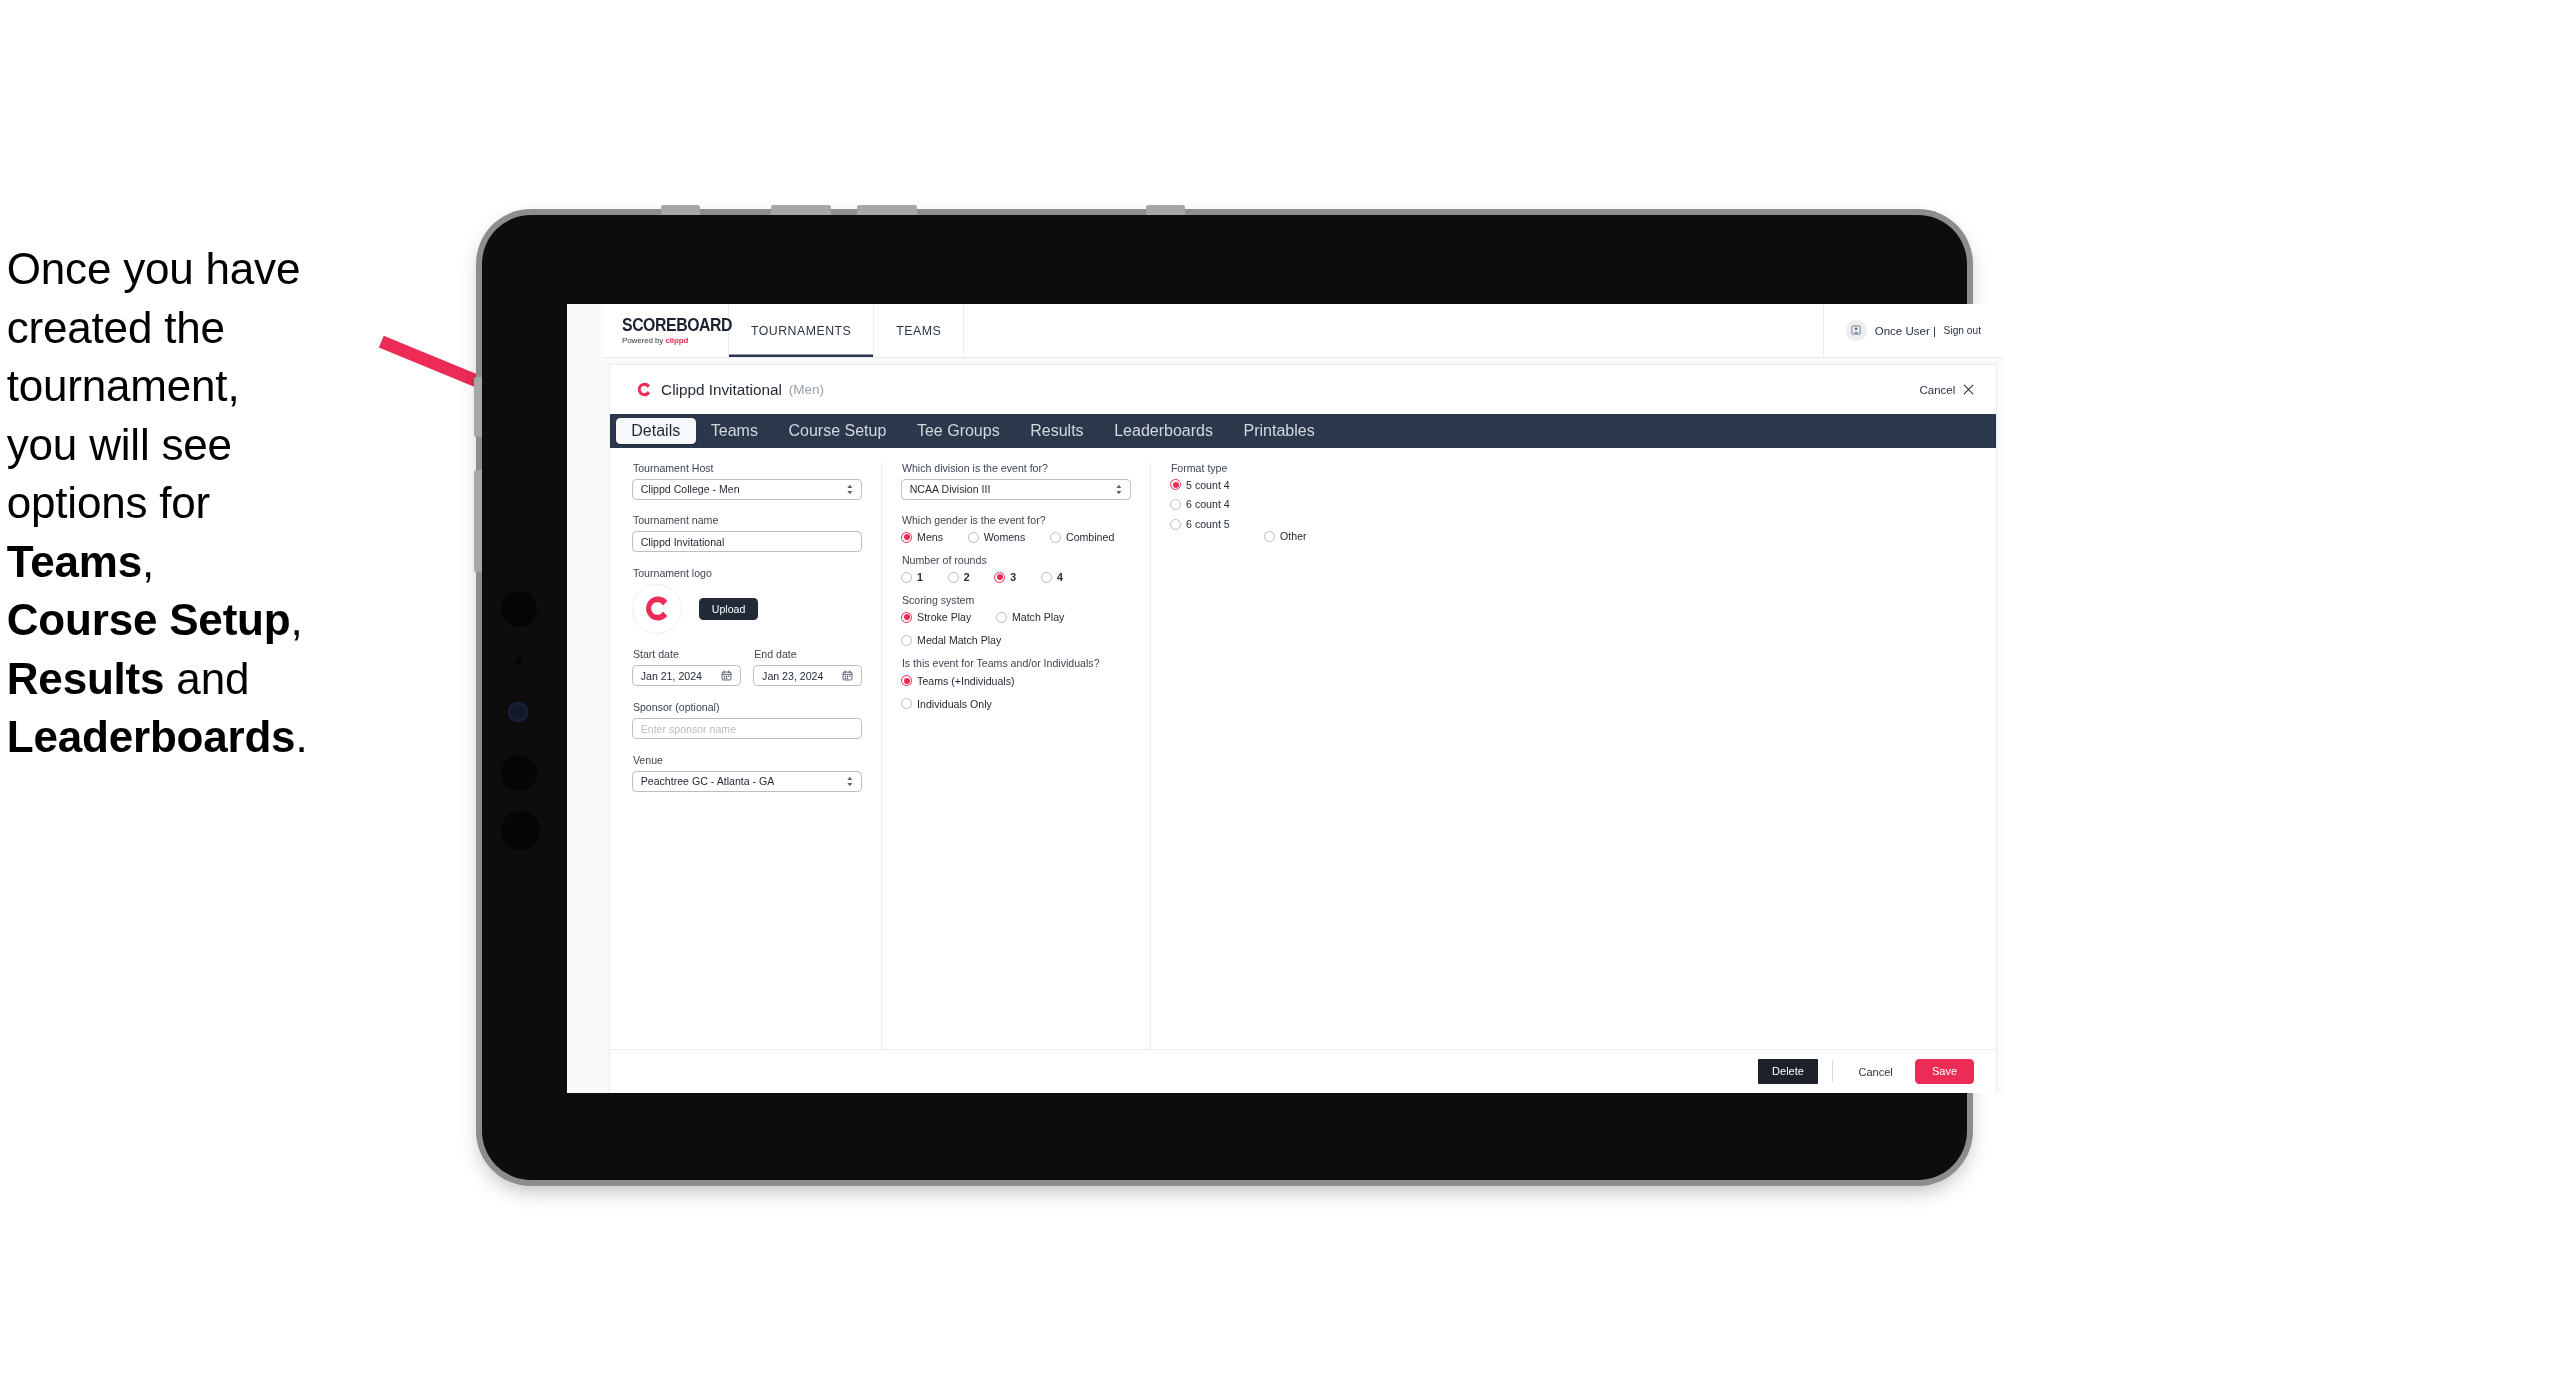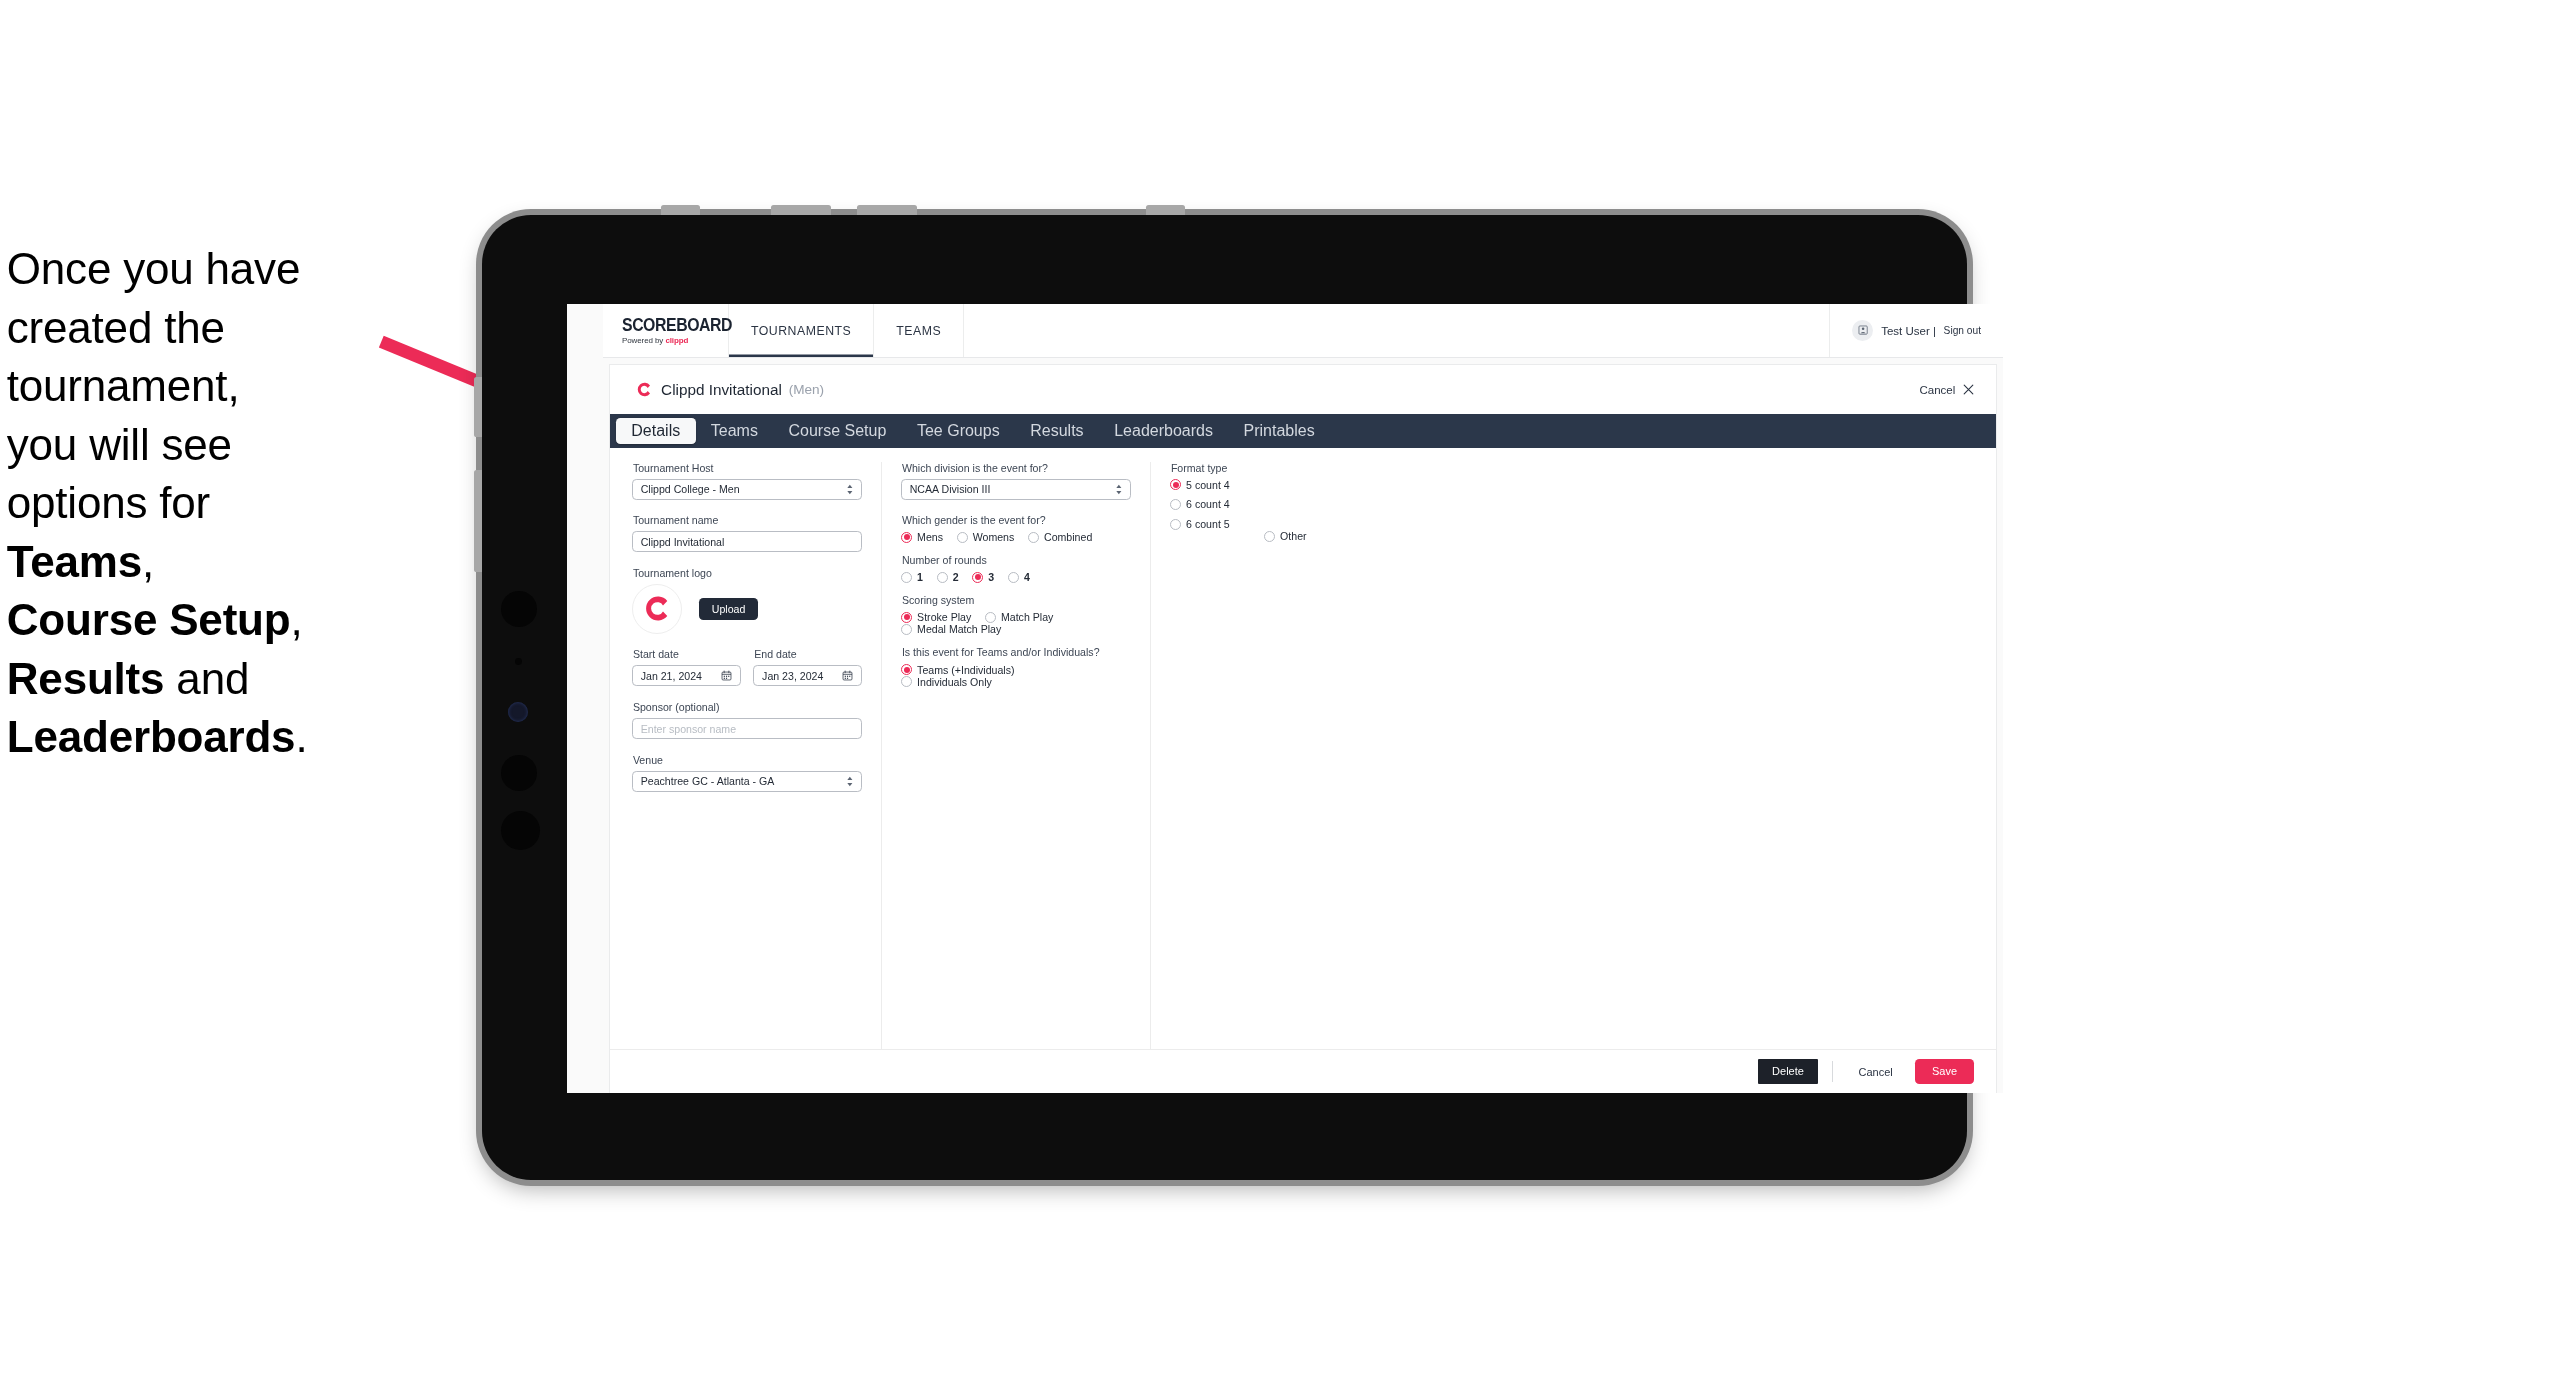--- a/index.html
+++ b/index.html
@@ -112,21 +112,21 @@
   }
   .uploadbtn{
     background:#222a38;color:#fff;font-size:10.6px;border-radius:4.3px;
     padding:6px 12.8px;cursor:pointer;line-height:1;
   }
 
   .daterow{display:flex;gap:12.8px;}
   .daterow .dcell{width:117px;}
 
   
-  .radiorow{display:flex;align-items:flex-end;flex-wrap:wrap;gap:0;}
+  .radiorow{display:flex;align-items:flex-end;flex-wrap:wrap;gap:11px;}
   .radio{display:flex;align-items:center;cursor:pointer;margin-right:13.6px;}
   .radio .dot{
     width:11px;height:11px;border-radius:50%;border:1.2px solid #b8bcc3;background:#fff;
     box-sizing:border-box;display:flex;align-items:center;justify-content:center;flex:0 0 auto;
   }
   .radio.on .dot{border-color:#ec2b57;}
   .radio.on .dot::after{content:"";width:6px;height:6px;border-radius:50%;background:#ec2b57;display:block;}
   .radio .rlabel{font-size:10.6px;color:#252c37;margin-left:5.1px;white-space:nowrap;}
   .radio.num .rlabel{font-weight:700;}
 
@@ -195,21 +195,21 @@
           </div>
           <div class="navspacer"></div>
           <div class="userbox">
             <div class="avatar">
               <svg width="10.2" height="10.2" viewBox="0 0 16 16">
                 <rect x="1.5" y="1.5" width="13" height="13" rx="1.5" fill="none" stroke="#5b6472" stroke-width="1.2"></rect>
                 <circle cx="8" cy="6" r="2" fill="#5b6472"></circle>
                 <path d="M4 13 Q8 9 12 13 Z" fill="#5b6472"></path>
               </svg>
             </div>
-            <div class="username">Test User |</div>
+            <div class="username">Once User |</div>
             <div class="signout">Sign out</div>
           </div>
         </div>
 
         <div class="pagewrap">
           <div class="card">
 
             <div class="cardhead">
               <div class="chead-logo">
                 <svg width="17" height="17" viewBox="0 0 40 40">

